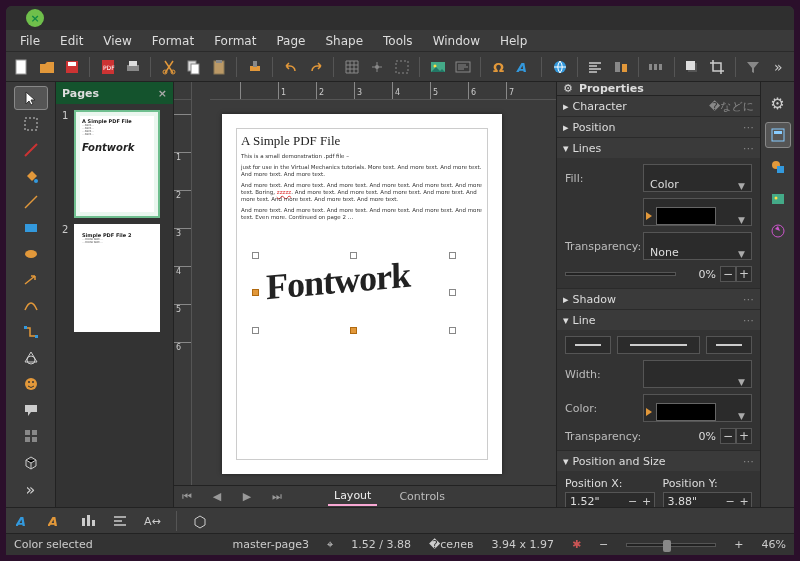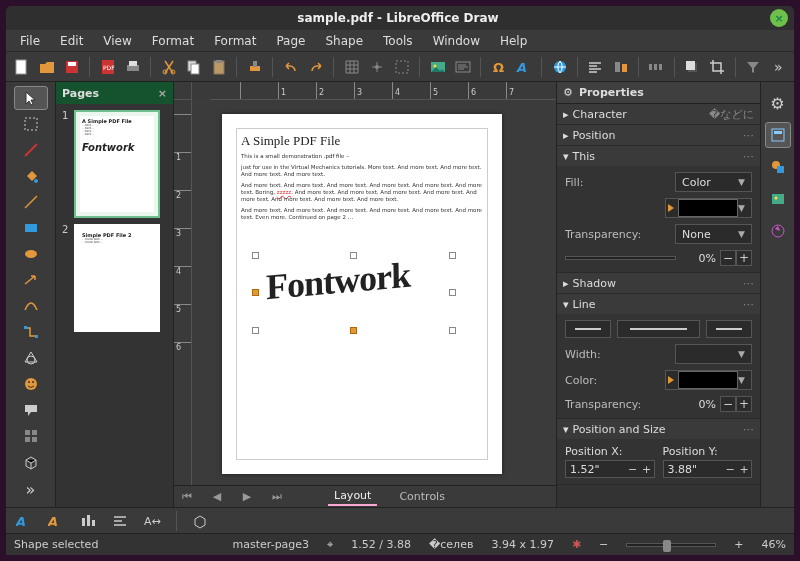--- a/index.html
+++ b/index.html
@@ -66,21 +66,21 @@
   .proppanel{ width:204px; background:#333; border-left:1px solid #222; display:flex; flex-direction:column; color:#ddd; font-size:11px;}
   .proppanel .sectitle{ height:22px; background:#3f3f3f; display:flex; align-items:center; padding:0 6px; font-weight:bold; border-bottom:1px solid #222;}
   .proppanel .sectitle .gear{ margin-right:6px;}
   .proppanel .sec{ border-bottom:1px solid #2a2a2a;}
   .proppanel .sechdr{ height:20px; display:flex; align-items:center; justify-content:space-between; padding:0 6px; background:#3a3a3a; cursor:pointer;}
   .proppanel .sechdr .lbl{ display:flex; align-items:center; gap:4px;}
   .proppanel .sechdr .opt{ color:#888; cursor:pointer;margin-left:15px;}
   .proppanel .secbody{ padding:6px 8px; display:flex; flex-direction:column; gap:6px; background:#333;}
   .row{ display:flex; align-items:center; gap:6px;}
   .row .rlabel{ width:72px; color:#bbb;}
-  .ddl{ flex:1; height:20px; background:#2b2b2b; border:1px solid #555; color:#ddd; display:flex; align-items:center; justify-content:space-between; padding:0 6px; cursor:pointer; font-size:11px;margin-left:32px;}
+  .ddl{ flex:1; height:28px; background:#2b2b2b; border:1px solid #555; color:#ddd; display:flex; align-items:flex-end; justify-content:space-between; padding:0 6px; cursor:pointer; font-size:11px;}
   .ddl .caret{ color:#aaa; font-size:9px;}
   .swatch{ width:60px; height:18px; background:#000; border:1px solid #666; position:relative;}
   .slider{ flex:1; height:4px; background:#222; border:1px solid #555; position:relative;}
   .spin{ display:flex; align-items:center;}
   .spin .val{ width:38px; text-align:right; padding-right:4px; color:#ddd;}
   .spin .btn{ width:16px; height:16px; background:#2b2b2b; border:1px solid #555; color:#ccc; display:flex; align-items:center; justify-content:center; cursor:pointer; font-size:12px;}
   .linestyle{ flex:1; height:18px; background:#2b2b2b; border:1px solid #555; display:flex; align-items:center; justify-content:center;}
   .linestyle .dash{ width:70%; border-top:2px solid #ccc;}
   .capstyle{ width:46px; height:18px; background:#2b2b2b; border:1px solid #555; display:flex; align-items:center; justify-content:center;}
   .capstyle .dash{ width:60%; border-top:2px solid #ccc;}
@@ -98,21 +98,20 @@
   .zoomslider .knob{ position:absolute; top:-4px; left:40%; width:8px; height:12px; background:#888; border-radius:2px;}
   svg{ display:block;}
 </style>
 </head>
 <body>
 
 <div class="window">
 
   <div class="titlebar">
     <div style="width:20px"></div>
-    <div class="title">sample.pdf - LibreOffice Draw</div>
     <div class="closebtn">×</div>
   </div>
 
   <div class="menubar">
     <div class="mitem">File</div>
     <div class="mitem">Edit</div>
     <div class="mitem">View</div>
     <div class="mitem">Format</div>
     <div class="mitem">Format</div>
     <div class="mitem">Page</div>
@@ -475,21 +474,21 @@
 
       <div class="sec">
         <div class="sechdr">
           <span class="lbl">▸ <span>Position</span></span>
           <span class="opt">⋯</span>
         </div>
       </div>
 
       <div class="sec">
         <div class="sechdr">
-          <span class="lbl">▾ <span>This</span></span>
+          <span class="lbl">▾ <span>Lines</span></span>
           <span class="opt">⋯</span>
         </div>
         <div class="secbody">
           <div class="row">
             <div class="rlabel">Fill:</div>
             <div class="ddl">
                 <span>Color</span>
                 <span class="caret">▼</span>
               </div>
           </div>
@@ -659,21 +658,21 @@
       </div>
     <div class="tsep"></div>
     <div class="tbtn">
         <svg width="16" height="16">
           <path d="M3 6l5-3 5 3v6l-5 3-5-3z" fill="none" stroke="#ccc"></path>
         </svg>
       </div>
   </div>
 
   <div class="statusbar">
-    <span>Shape selected</span>
+    <span>Color selected</span>
     <span class="spacer"></span>
     <span>master-page3</span>
     <span>⌖</span>
     <span>1.52 / 3.88</span>
     <span>�селев</span>
     <span>3.94 x 1.97</span>
     <span style="color:#c55">✱</span>
     <span>−</span>
     <div class="zoomslider">
         <div class="knob"></div>

